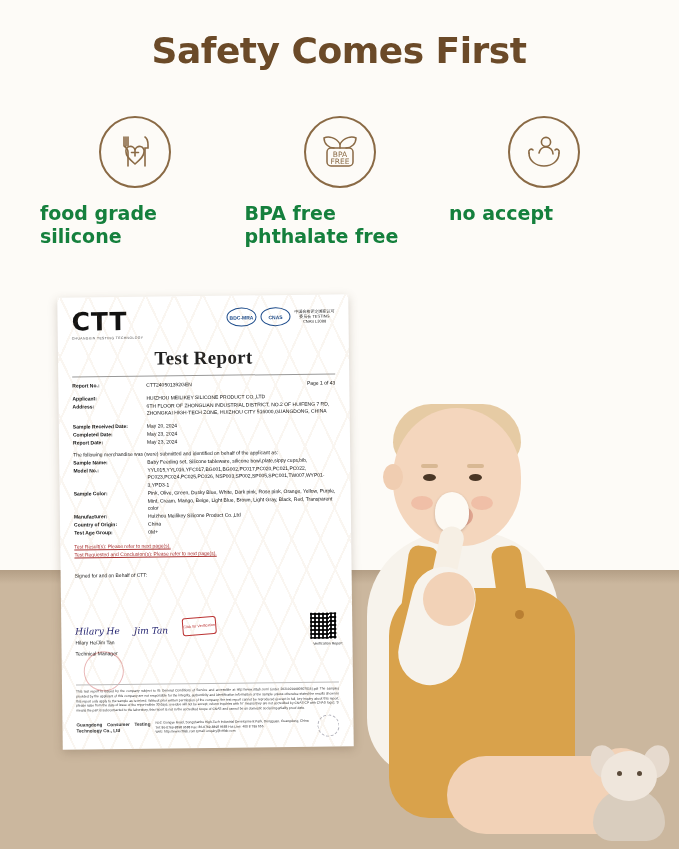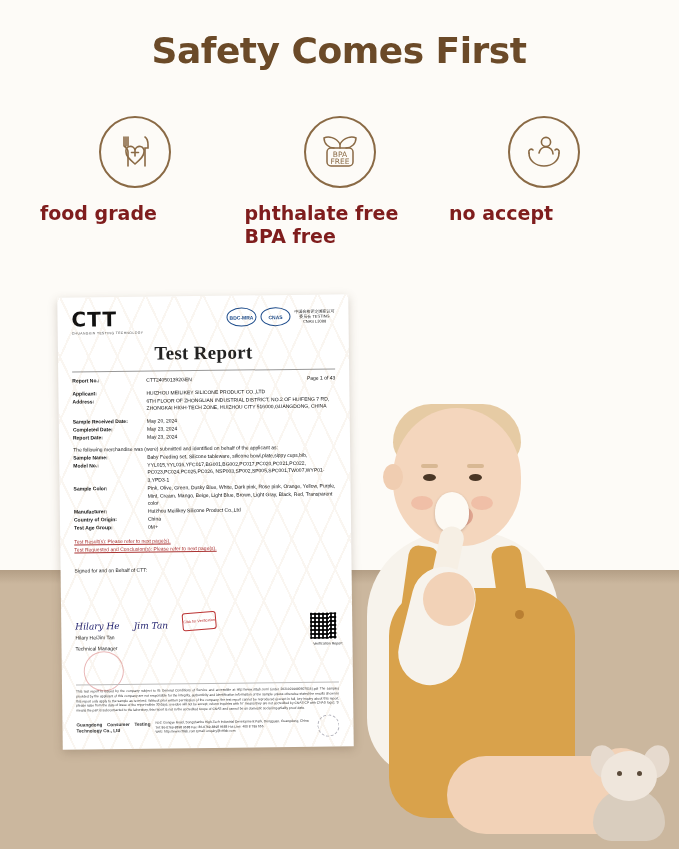--- a/index.html
+++ b/index.html
@@ -66,21 +66,21 @@
     border: 2px solid #8a6a45;
     border-radius: 50%;
     display: flex;
     align-items: center;
     justify-content: center;
     color: #8a6a45;
   }
   .feature-label {
     font-size: 19px;
     font-weight: bold;
-    color: #7f1d1d;
+    color: #15803d;
     line-height: 1.22;
     font-family: "DejaVu Sans", sans-serif;
   }
 
   
   .doc {
     position: absolute;
     left: 60px;
     top: 296px;
     width: 291px;
@@ -102,21 +102,21 @@
     pointer-events: none;
   }
   .doc-head {
     display: flex;
     justify-content: space-between;
     align-items: flex-start;
   }
   .ctt-logo {
     font-family: "DejaVu Sans", sans-serif;
     font-weight: bold;
-    font-size: 20px;
+    font-size: 25px;
     letter-spacing: 1px;
     color: #111;
     line-height: 1;
   }
   .ctt-sub {
     font-size: 3.4px;
     letter-spacing: 0.4px;
     color: #444;
     margin-top: 2px;
   }
@@ -407,37 +407,38 @@
     <div class="feature">
       <div class="badge">
         <svg width="42" height="42" viewBox="0 0 42 42" fill="none" stroke="#8a6a45" stroke-width="1.6" stroke-linecap="round">
           <path d="M10 6 v9 M14 6 v9 M12 6 v9 M10 15 q4 3 4 6 v14 M31 6 q3 2 3 8 v3 h-3 v18"></path>
           <path d="M21 33 c-6-5-9-8-9-12 a4.6 4.6 0 0 1 9-2 a4.6 4.6 0 0 1 9 2 c0 4-3 7-9 12 z" fill="none"></path>
           <path d="M21 18 v7 M17.5 21.5 h7"></path>
         </svg>
       </div>
       <div class="feature-label">
         <div>food grade</div>
+        <div>silicone</div>
       </div>
     </div>
 
     <div class="feature">
       <div class="badge">
         <svg width="48" height="44" viewBox="0 0 48 44" fill="none" stroke="#8a6a45" stroke-width="1.5" stroke-linecap="round">
           <path d="M24 14 c-4-7-12-8-16-6 c0 6 5 10 10 10"></path>
           <path d="M24 14 c4-7 12-8 16-6 c0 6-5 10-10 10"></path>
           <path d="M24 14 v4"></path>
           <rect x="11" y="18" width="26" height="18" rx="4"></rect>
           <text x="24" y="26.5" font-size="7.5" font-family="DejaVu Sans" fill="#8a6a45" stroke="none" text-anchor="middle">BPA</text>
           <text x="24" y="33.5" font-size="7.5" font-family="DejaVu Sans" fill="#8a6a45" stroke="none" text-anchor="middle">FREE</text>
         </svg>
       </div>
       <div class="feature-label">
+        <div>BPA free</div>
         <div>phthalate free</div>
-        <div>BPA free</div>
       </div>
     </div>
 
     <div class="feature">
       <div class="badge">
         <svg width="44" height="42" viewBox="0 0 44 42" fill="none" stroke="#8a6a45" stroke-width="1.6" stroke-linecap="round" stroke-linejoin="round">
           <circle cx="24" cy="11" r="4.6"></circle>
           <path d="M17 22 c1-4 4-6 7-6 c4 0 7 3 7 7"></path>
           <path d="M7 22 c0 8 7 13 15 13 c8 0 15-5 15-13"></path>
           <path d="M7 22 c-1-3 2-5 4-3 M37 22 c1-3-2-5-4-3"></path>

